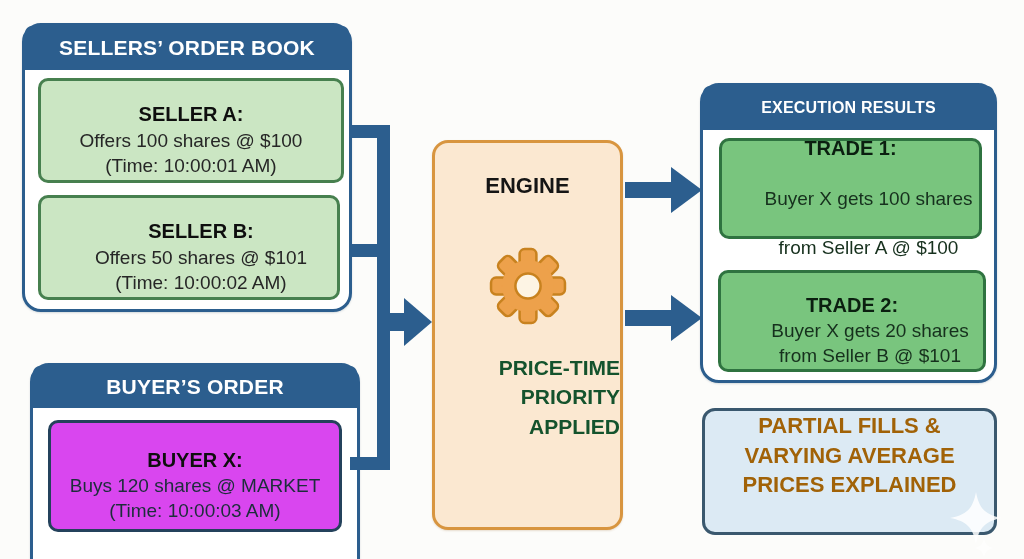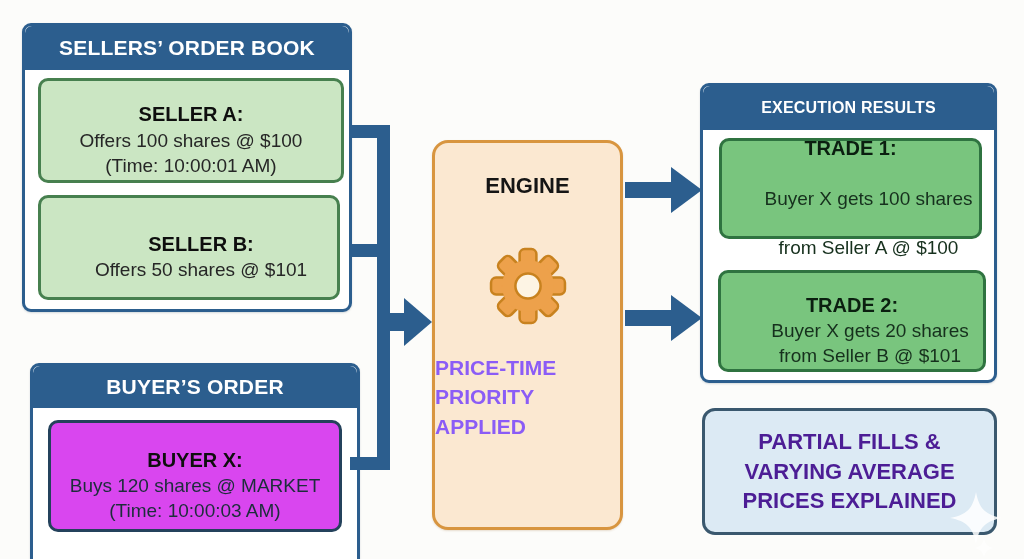--- a/index.html
+++ b/index.html
@@ -12,21 +12,21 @@
     width:1024px;height:559px;
     background:#fcfcfa;
     overflow:hidden;
   }
 
   
   .panel{
     position:absolute;
     background:#ffffff;
     border:3px solid #2C5E8E;
-    border-radius:9px;
+    border-radius:19px;
     box-sizing:border-box;
     box-shadow:0 1px 2px rgba(30,60,90,.18);
   }
   .panel-header{
     background:#2C5E8E;
     color:#ffffff;
     font-weight:bold;
     text-align:center;
     border-radius:7px 7px 0 0;
     letter-spacing:.2px;
@@ -63,34 +63,34 @@
     box-sizing:border-box;
     box-shadow:0 1px 2px rgba(150,100,40,.2);
   }
   .engine-title{
     position:absolute;top:28px;left:0;width:100%;
     text-align:center;font-weight:bold;font-size:22px;color:#151515;line-height:1.35;
   }
   .engine-gear{position:absolute;top:101px;left:50%;transform:translateX(-50%);}
   .engine-subtitle{
     position:absolute;top:210px;left:0;width:100%;
-    text-align:left;font-weight:bold;font-size:21px;color:#8b5cf6;line-height:1.4;
+    text-align:right;font-weight:bold;font-size:21px;color:#14532d;line-height:1.4;
   }
 
   
   .note-box{
     position:absolute;
     left:702px;top:408px;width:295px;height:127px;
     background:#DCEAF4;
     border:3px solid #3A586E;
     border-radius:13px;
     box-sizing:border-box;
-    display:flex;flex-direction:column;justify-content:center;
+    display:flex;flex-direction:column;justify-content:flex-start;
     text-align:center;
-    font-weight:bold;font-size:22px;color:#4c1d95;line-height:1.35;
+    font-weight:bold;font-size:22px;color:#a16207;line-height:1.35;
   }
 
   
   .conn{position:absolute;background:#2C5E8E;}
   .arrowhead{
     position:absolute;width:0;height:0;
     border-top:24px solid transparent;
     border-bottom:24px solid transparent;
     border-left:28px solid #2C5E8E;
   }
@@ -112,20 +112,21 @@
 
     <div class="card card-seller" style="left:13px;top:52px;width:306px;height:105px;">
       <div class="card-title">SELLER A:</div>
       <div class="card-line">Offers 100 shares @ $100</div>
       <div class="card-line">(Time: 10:00:01 AM)</div>
     </div>
 
     <div class="card card-seller" style="left:13px;top:169px;width:302px;height:105px;padding-left:24px;">
       <div class="card-title">SELLER B:</div>
       <div class="card-line">Offers 50 shares @ $101</div>
+      <div class="card-line">(Time: 10:00:02 AM)</div>
     </div>
   </div>
 
   <div class="panel" style="left:30px;top:363px;width:330px;height:223px;">
     <div class="panel-header" style="height:42px;line-height:42px;font-size:21px;">BUYER’S ORDER</div>
 
     <div class="card card-buyer" style="left:15px;top:54px;width:294px;height:112px;">
       <div class="card-title">BUYER X:</div>
       <div class="card-line">Buys 120 shares @ MARKET</div>
       <div class="card-line">(Time: 10:00:03 AM)</div>

